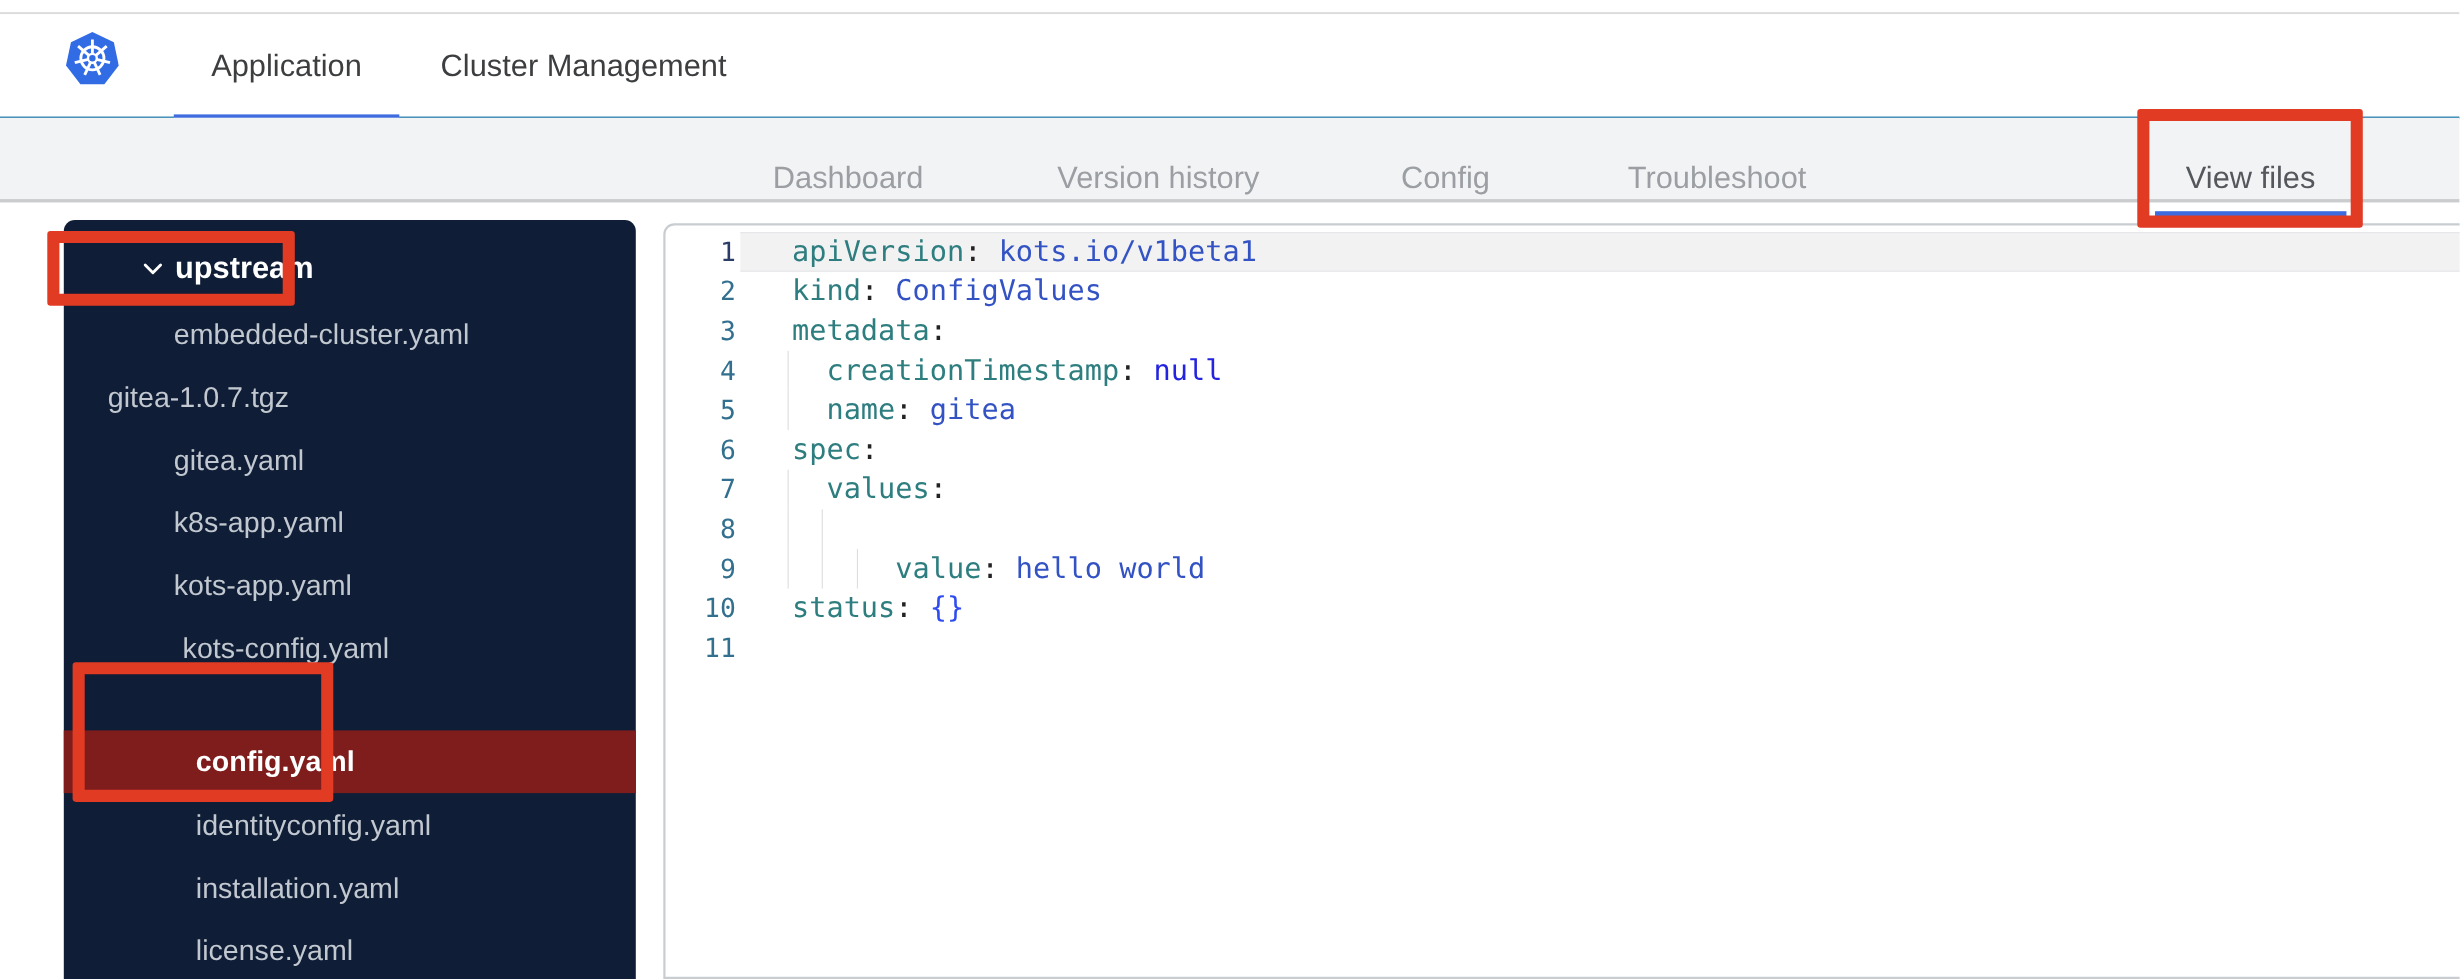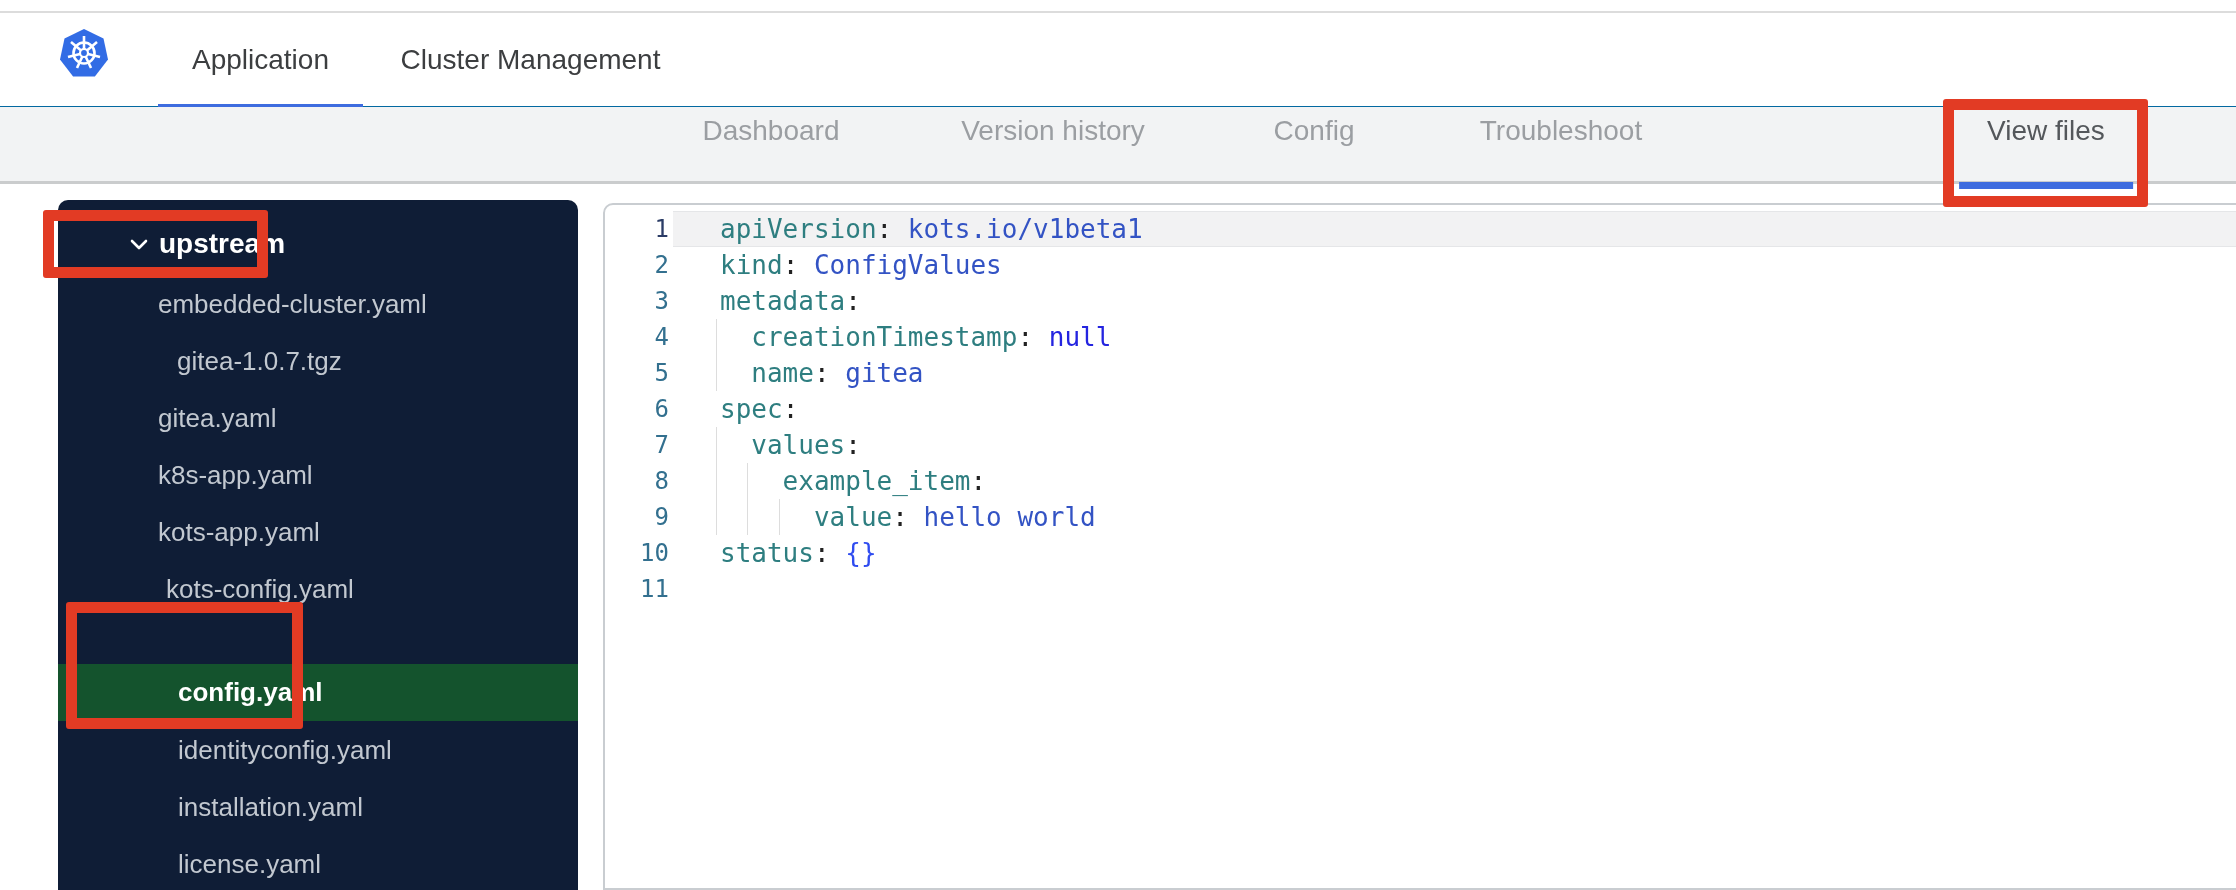--- a/index.html
+++ b/index.html
@@ -11,29 +11,29 @@
   
   .top-hairline{position:absolute;left:0;top:11px;width:2236px;height:2px;background:#dcdcdc;}
   .header{position:absolute;left:0;top:13px;width:2236px;height:93px;background:#ffffff;border-bottom:2px solid #0369a1;}
   .k8s-logo{position:absolute;left:60px;top:15px;width:48px;height:54px;}
   .header-tab{position:absolute;top:0;height:93px;display:flex;align-items:center;justify-content:center;
     font-size:28px;color:#3c3e40;cursor:pointer;}
   .header-tab .underline{position:absolute;left:0;bottom:-5px;width:100%;height:7px;background:#3e6cdf;display:none;}
   .header-tab.active .underline{display:block;}
   
   .subnav{position:absolute;left:0;top:107px;width:2236px;height:74px;background:#f2f3f4;border-bottom:3px solid #cacccd;}
-  .subtab{position:absolute;top:8px;height:74px;transform:translateX(-50%);display:flex;align-items:flex-start;
+  .subtab{position:absolute;top:18px;height:74px;transform:translateX(-50%);display:flex;align-items:center;
     font-size:28px;color:#9b9ea2;cursor:pointer;padding:0 28px;}
   .subtab.active{color:#54575b;}
   .subtab .underline{position:absolute;left:0;bottom:0;width:100%;height:7px;background:#3e6cdf;display:none;}
   .subtab.active .underline{display:block;}
   
   .sidebar{position:absolute;left:58px;top:200px;width:520px;height:690px;background:#0f1d36;border-radius:10px 10px 0 0;}
   .tree-row{position:absolute;left:0;width:520px;height:57px;display:flex;align-items:center;cursor:pointer;}
-  .tree-row.selected{background:#14532d;}
+  .tree-row.selected{background:#7f1d1d;}
   .tree-row .chev{display:inline-flex;width:20px;margin-right:9px;flex:0 0 auto;}
   .tree-row .lbl{white-space:nowrap;}
   .tree-row.folder .lbl{color:#ffffff;font-weight:bold;font-size:28px;}
   .tree-row.file .lbl{color:#c2c8d0;font-weight:normal;font-size:26px;}
   .tree-row.file.selected .lbl{color:#ffffff;font-weight:bold;}
   
   .editor{position:absolute;left:603px;top:203px;width:1680px;height:687px;background:#ffffff;
     border:2px solid #c9cdd1;border-radius:10px 0 0 0;box-sizing:border-box;cursor:text;}
   .code-line{position:absolute;left:0;width:100%;height:36px;}
   .code-line .gutter{position:absolute;left:0;top:0;width:64px;height:36px;line-height:36px;text-align:right;
@@ -113,21 +113,21 @@
       <span class="chev">
         <svg width="18" height="11" viewBox="0 0 18 11">
           <polyline points="2,2 9,9 16,2" fill="none" stroke="#ffffff" stroke-width="2.6" stroke-linecap="round" stroke-linejoin="round"></polyline>
         </svg>
       </span>
       <span class="lbl">upstream</span>
     </div>
     <div class="tree-row file" style="top: 75.5px; padding-left: 100px; box-sizing: border-box;">
       <span class="lbl">embedded-cluster.yaml</span>
     </div>
-    <div class="tree-row file" style="top: 132.5px; padding-left: 119px; box-sizing: border-box;">
+    <div class="tree-row file" style="top: 132.5px; padding-left: 40px; box-sizing: border-box;">
       <span class="lbl">gitea-1.0.7.tgz</span>
     </div>
     <div class="tree-row file" style="top: 189.5px; padding-left: 100px; box-sizing: border-box;">
       <span class="lbl">gitea.yaml</span>
     </div>
     <div class="tree-row file" style="top: 246.5px; padding-left: 100px; box-sizing: border-box;">
       <span class="lbl">k8s-app.yaml</span>
     </div>
     <div class="tree-row file" style="top: 303.5px; padding-left: 100px; box-sizing: border-box;">
       <span class="lbl">kots-app.yaml</span>
@@ -179,21 +179,20 @@
     </div>
     <div class="code-line" style="top: 222px;">
       <div class="gutter">7</div>
       <div class="guide" style="left: 111px;"></div>
       <div class="src"><span class="tok-key">  values</span><span class="tok-pun">:</span></div>
     </div>
     <div class="code-line" style="top: 258px;">
       <div class="gutter">8</div>
       <div class="guide" style="left: 111px;"></div>
       <div class="guide" style="left: 142.3px;"></div>
-      <div class="src"><span class="tok-key">    example_item</span><span class="tok-pun">:</span></div>
     </div>
     <div class="code-line" style="top: 294px;">
       <div class="gutter">9</div>
       <div class="guide" style="left: 111px;"></div>
       <div class="guide" style="left: 142.3px;"></div>
       <div class="guide" style="left: 173.6px;"></div>
       <div class="src"><span class="tok-key">      value</span><span class="tok-pun">:</span><span class="tok-val"> hello world</span></div>
     </div>
     <div class="code-line" style="top: 330px;">
       <div class="gutter">10</div>

